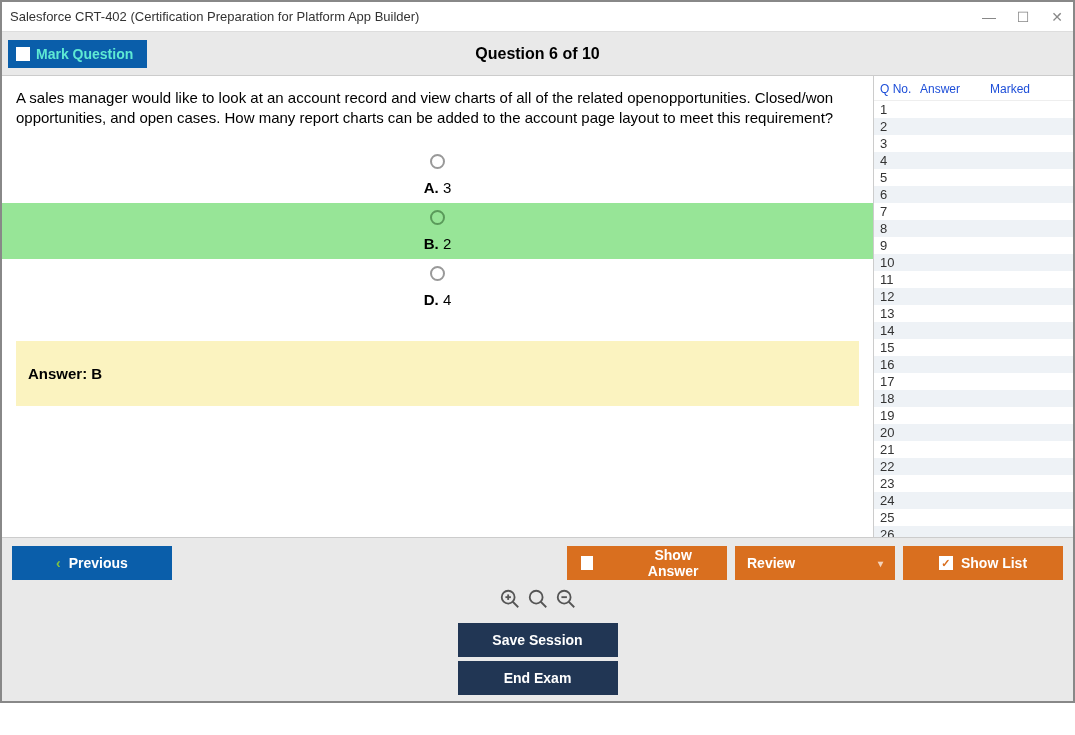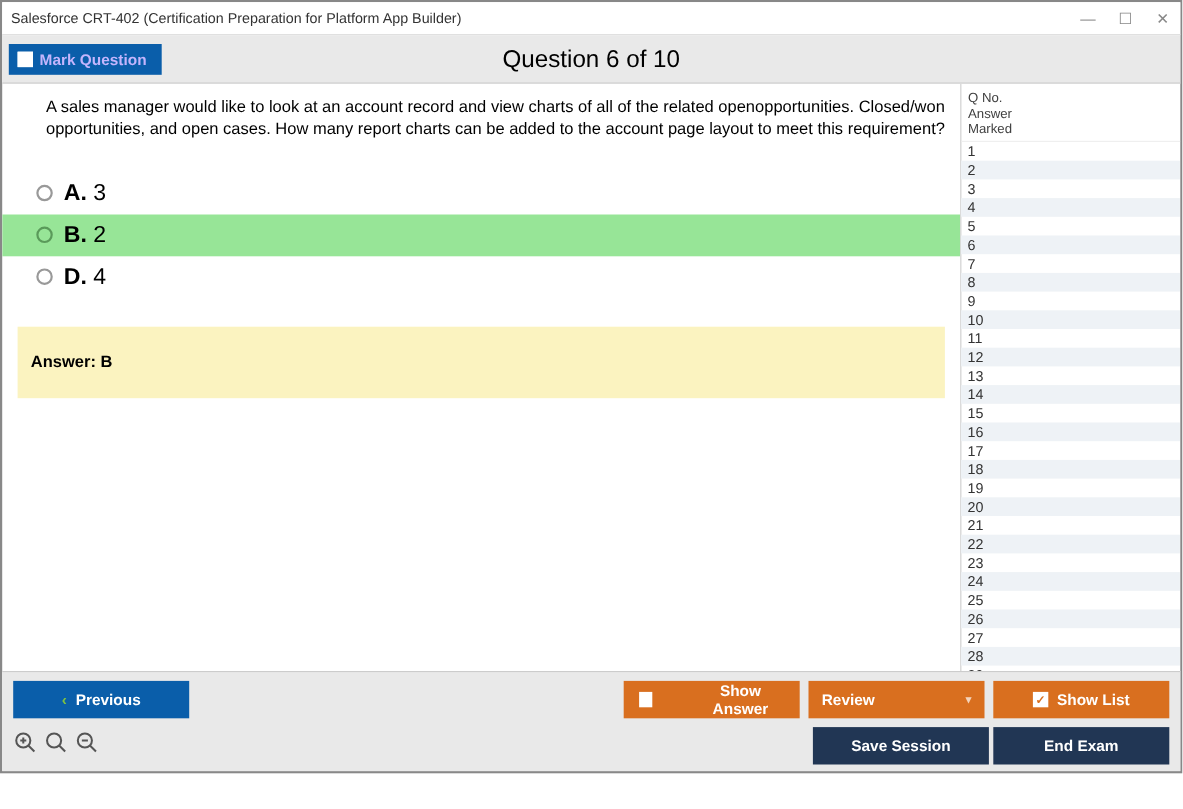--- a/index.html
+++ b/index.html
@@ -39,71 +39,71 @@
   .header {
     background: #e9e9e9;
     height: 44px;
     display: flex;
     align-items: center;
     position: relative;
     border-bottom: 1px solid #ccc;
   }
   .mark-btn {
     background: #0a5eaa;
-    color: #c4b5fd;
+    color: #5eead4;
     font-weight: bold;
     font-size: 14px;
     padding: 6px 14px 6px 8px;
     margin-left: 6px;
     border: none;
     display: flex;
     align-items: center;
     gap: 6px;
     cursor: pointer;
   }
   .mark-btn .chk {
     width: 14px; height: 14px; background:#fff; border:1px solid #fff;
   }
   .header-title {
     position: absolute;
     left: 50%;
     transform: translateX(-50%);
-    font-weight: normal;
-    font-size: 22px;
+    font-weight: bold;
+    font-size: 16px;
   }
   .body {
     flex: 1;
     display: flex;
     overflow: hidden;
   }
   .main {
     flex: 1;
     padding: 12px 0 0 0;
     display: flex;
     flex-direction: column;
     overflow: hidden;
   }
   .question-text {
     font-size: 15px;
     padding: 0 14px;
     line-height: 1.35;
-    margin-bottom: 28px;
-    text-align: right;
+    margin-bottom: 18px;
   }
   .options {
     display: flex;
     flex-direction: column;
   }
   .option {
     display: flex;
     align-items: center;
     gap: 10px;
     padding: 7px 31px;
-    font-size: 21px;
+    font-size: 15px;
     cursor: pointer;
+    flex-direction: column;
   }
   .option.correct {
     background: #97e597;
   }
   .radio {
     width: 15px; height: 15px; border: 2px solid #999; border-radius: 50%;
     flex-shrink: 0;
   }
   .option.correct .radio { border-color: #5a9a5a; }
   .opt-label { }
@@ -118,23 +118,22 @@
   .sidebar {
     width: 200px;
     border-left: 1px solid #ccc;
     display: flex;
     flex-direction: column;
     font-size: 12px;
   }
   .sidebar-header {
     display: flex;
     padding: 6px 4px 4px 6px;
-    color: #404040;
+    color: #1d4ed8;
     border-bottom: 1px solid #eee;
-    flex-direction: column;
   }
   .sidebar-header .col1 { width: 40px; }
   .sidebar-header .col2 { width: 70px; }
   .sidebar-header .col3 { flex:1; }
   .sidebar-rows {
     flex: 1;
     overflow-y: scroll;
   }
   .sidebar-row {
     display: flex;
@@ -178,20 +177,21 @@
   .btn-dark { background:#213654; width:160px; }
   .btn .arrow-left { color:#7fc241; margin-right:8px; font-weight:bold; }
   .btn .arrow-right { color:#7fc241; margin-left:8px; font-weight:bold; }
   .btn .chk2 { width:14px; height:14px; background:#fff; margin-right:8px; display:inline-flex; align-items:center; justify-content:center; }
   .btn .chk2.checked { color:#d96f1f; font-size:11px; font-weight:bold; }
   .spacer { flex:1; }
   .footer-row2 {
     display: flex;
     align-items: center;
     gap: 4px;
+    flex-direction: column;
   }
   .zoom-icons { display:flex; gap:6px; font-size:20px; color:#555; }
   .zoom-icons span { cursor:pointer; }
   .review-btn { width:160px; justify-content:space-between; padding:0 12px; }
   .show-answer-btn { width:160px;gap:32px; }
   .show-list-btn { width:160px; }
 </style>
 </head>
 <body>
 

